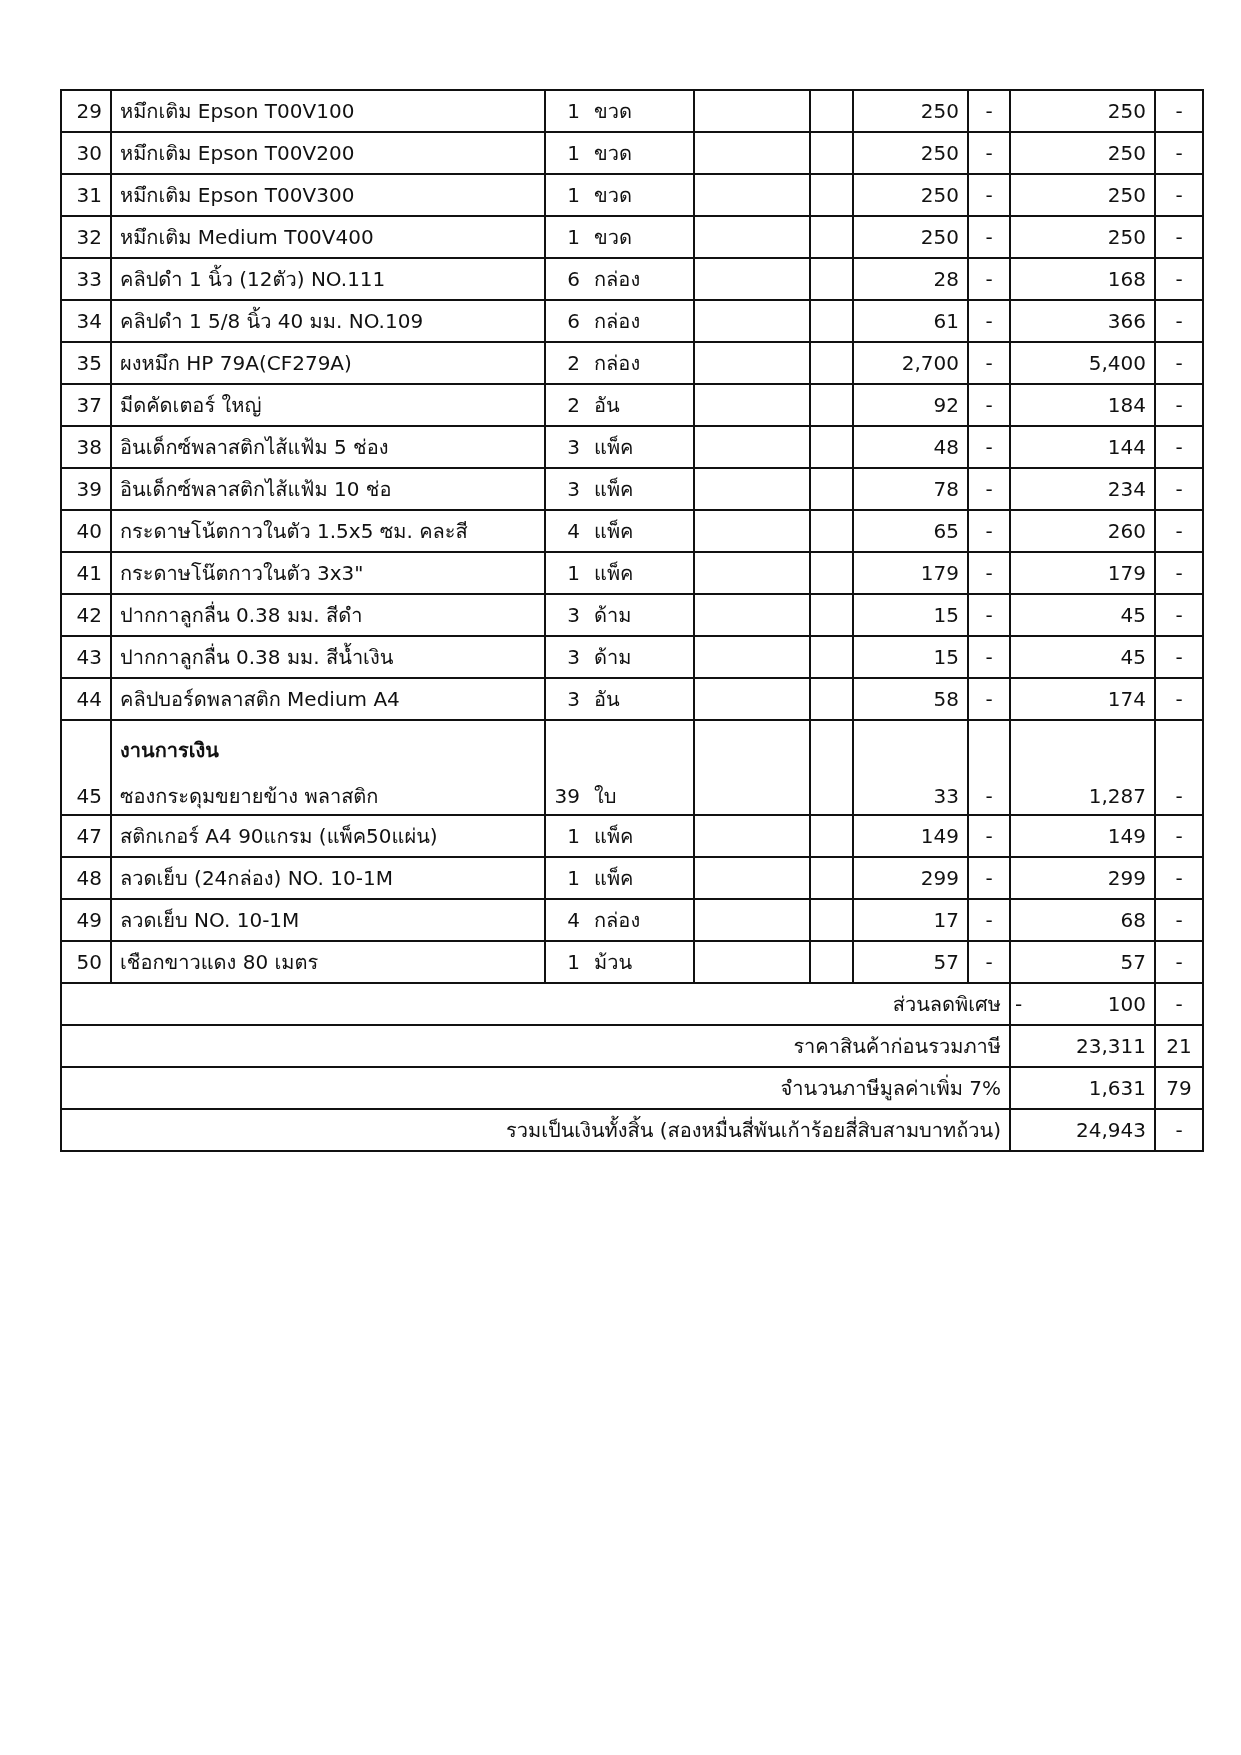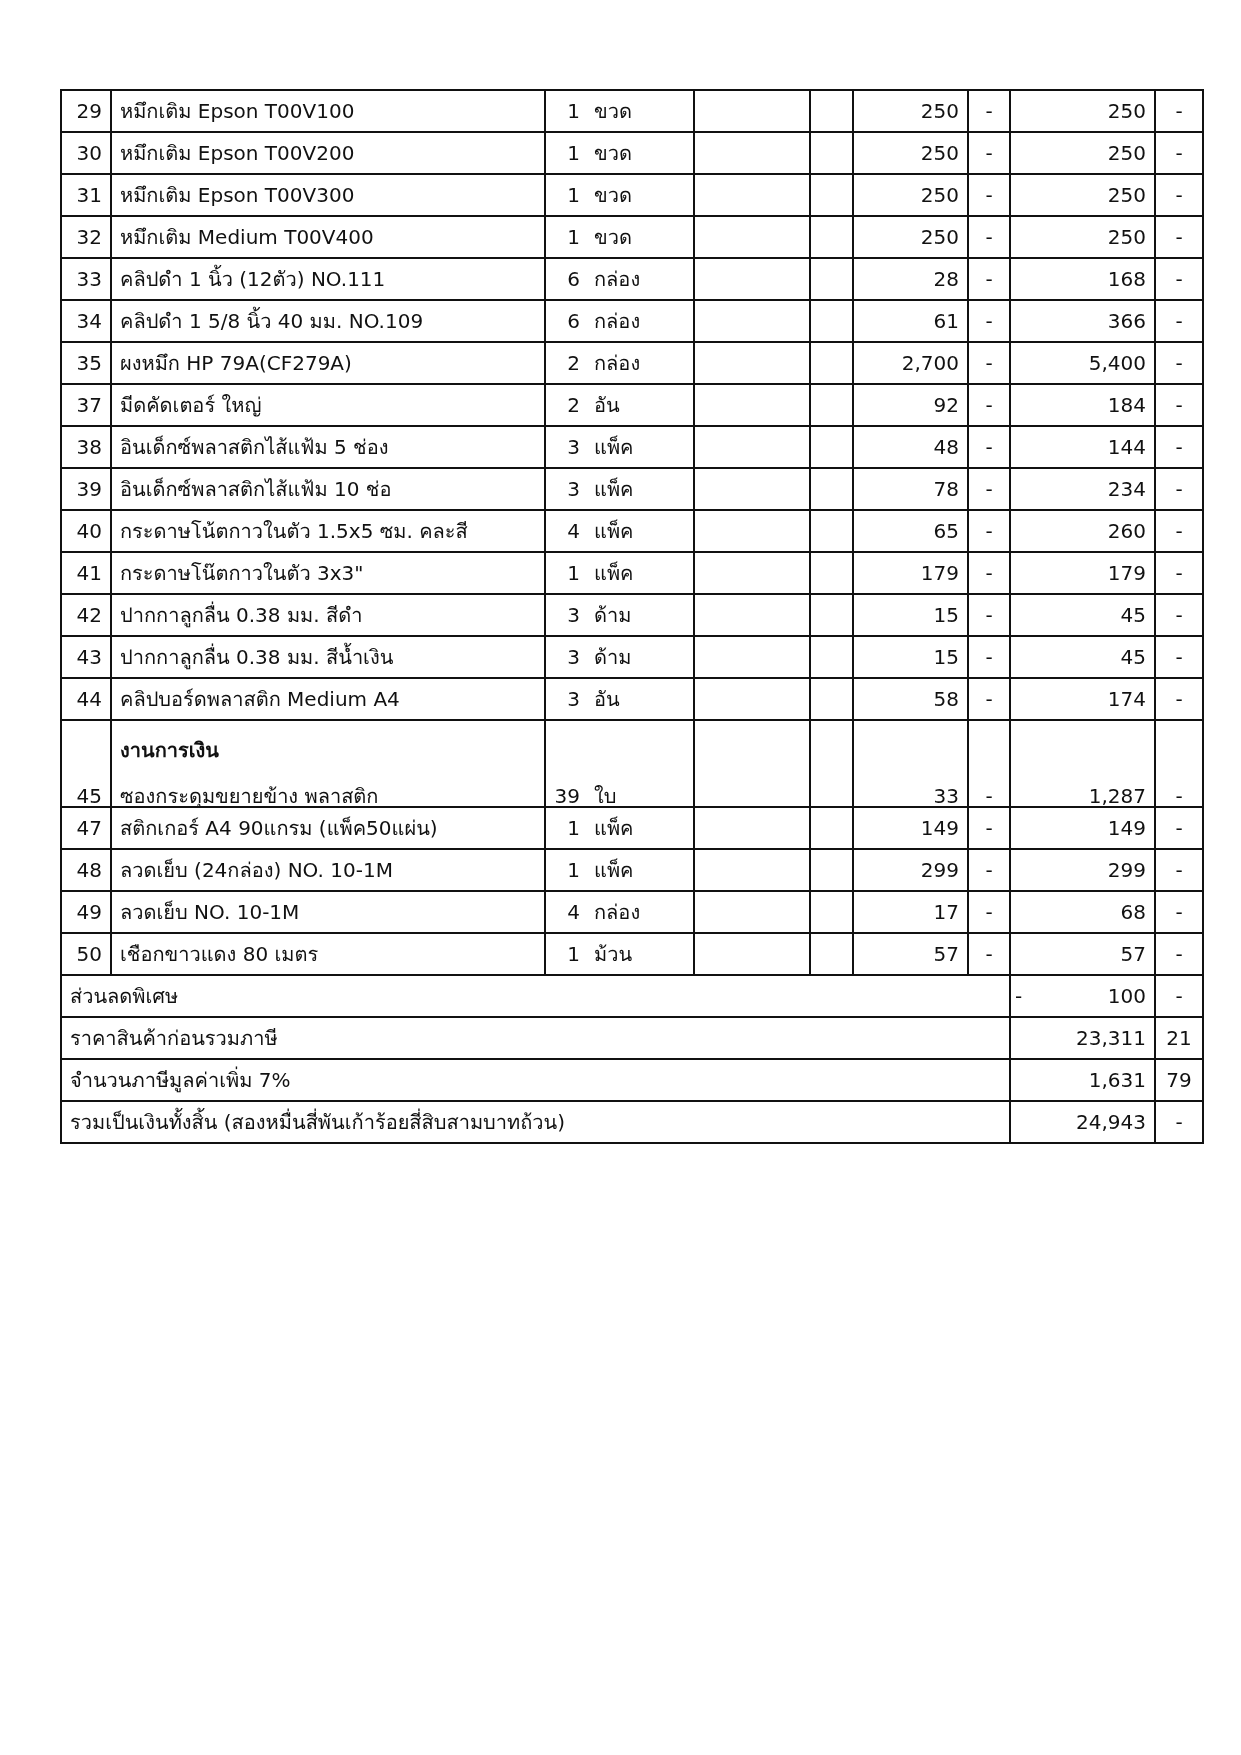--- a/index.html
+++ b/index.html
@@ -8,23 +8,23 @@
   table.inv { position: absolute; left: 60px; top: 89px; border-collapse: collapse;
               width: 1142px; table-layout: fixed; border: 2.5px solid #111; }
   table.inv td { border: 2px solid #111; height: 40px; padding: 0 8px; font-size: 20px;
                  white-space: nowrap; overflow: hidden; vertical-align: middle; line-height: 1; }
   td.no { text-align: right; padding-right: 6px; margin-left: 36px; }
   td.desc { text-align: left; padding-left: 4px; }
   td.qty { padding-left: 40px; }
   td.qty .q { display: inline-block; width: 26px; text-align: right; margin-right: 14px; }
   td.num { text-align: right; padding-right: 12px; }
   td.dash { text-align: center; padding: 0; }
-  tr.section td { height: 85px; vertical-align: bottom; }
+  tr.section td { height: 85px; vertical-align: bottom; padding-bottom: 8px; }
   tr.section .sec-title { display: block; font-weight: bold; margin-bottom: 26px; }
-  td.sum-label { text-align: left; }
+  td.sum-label { text-align: right; }
   td.sum-label.bold, td.num.bold { font-weight: normal; }
   .neg { float: left; margin-left: -4px; }
 </style>
 </head>
 <body>
 
 <table class="inv">
   <colgroup>
     <col style="width:50px">
       <col style="width:434px">

